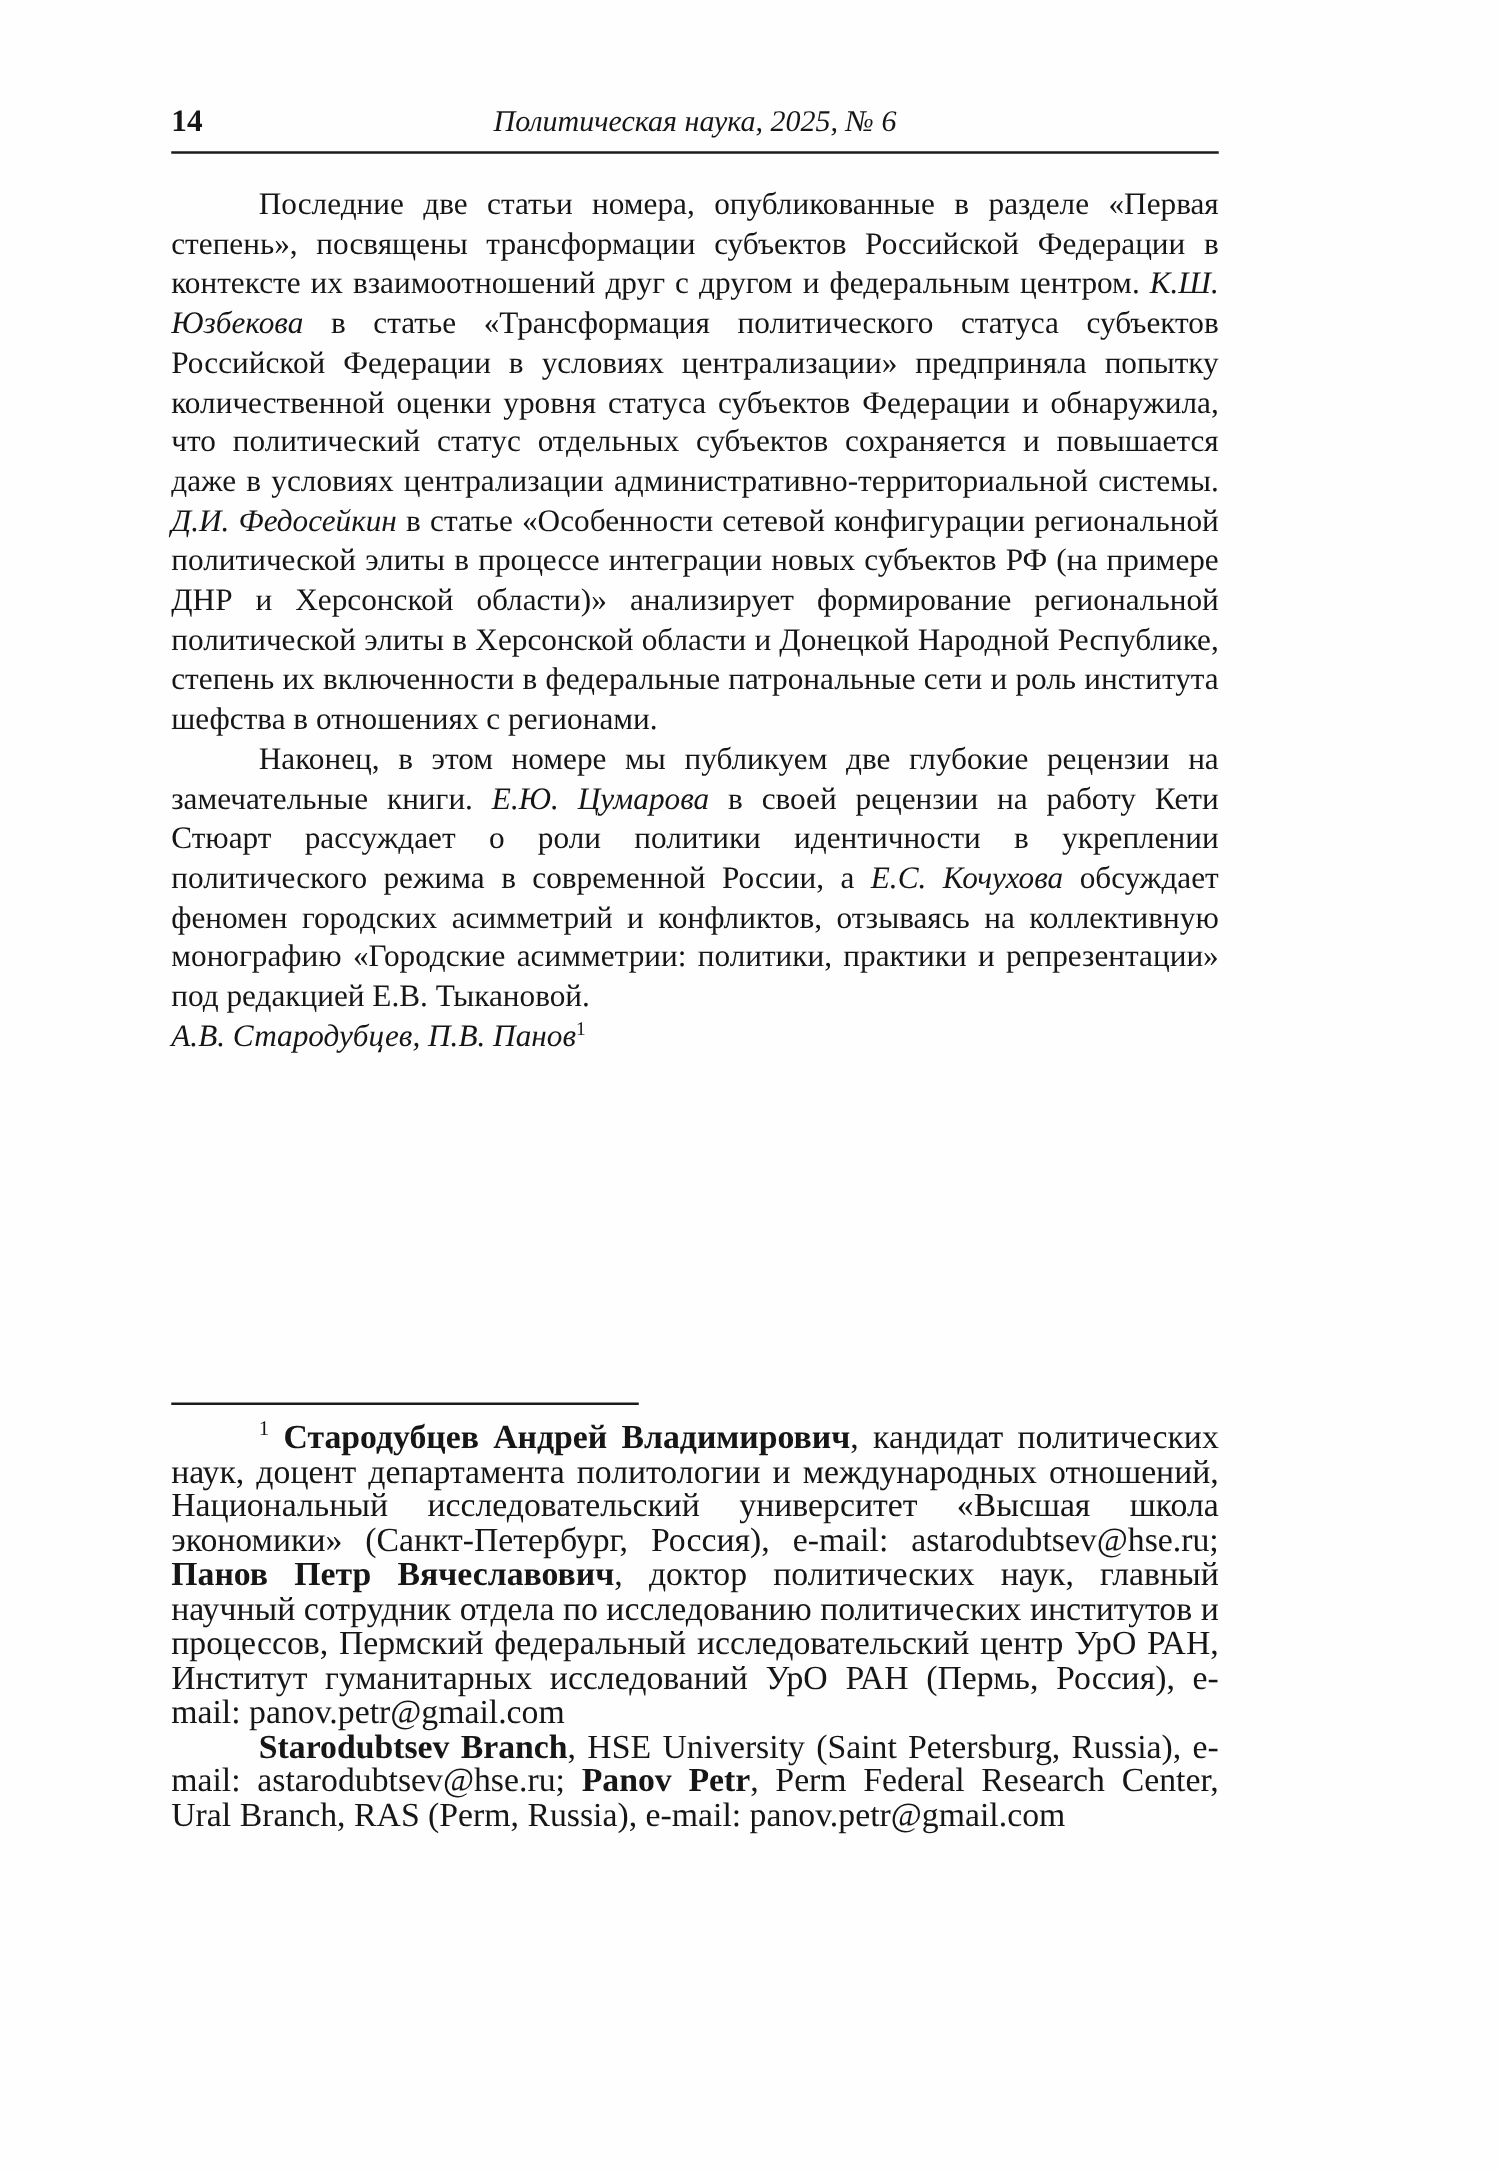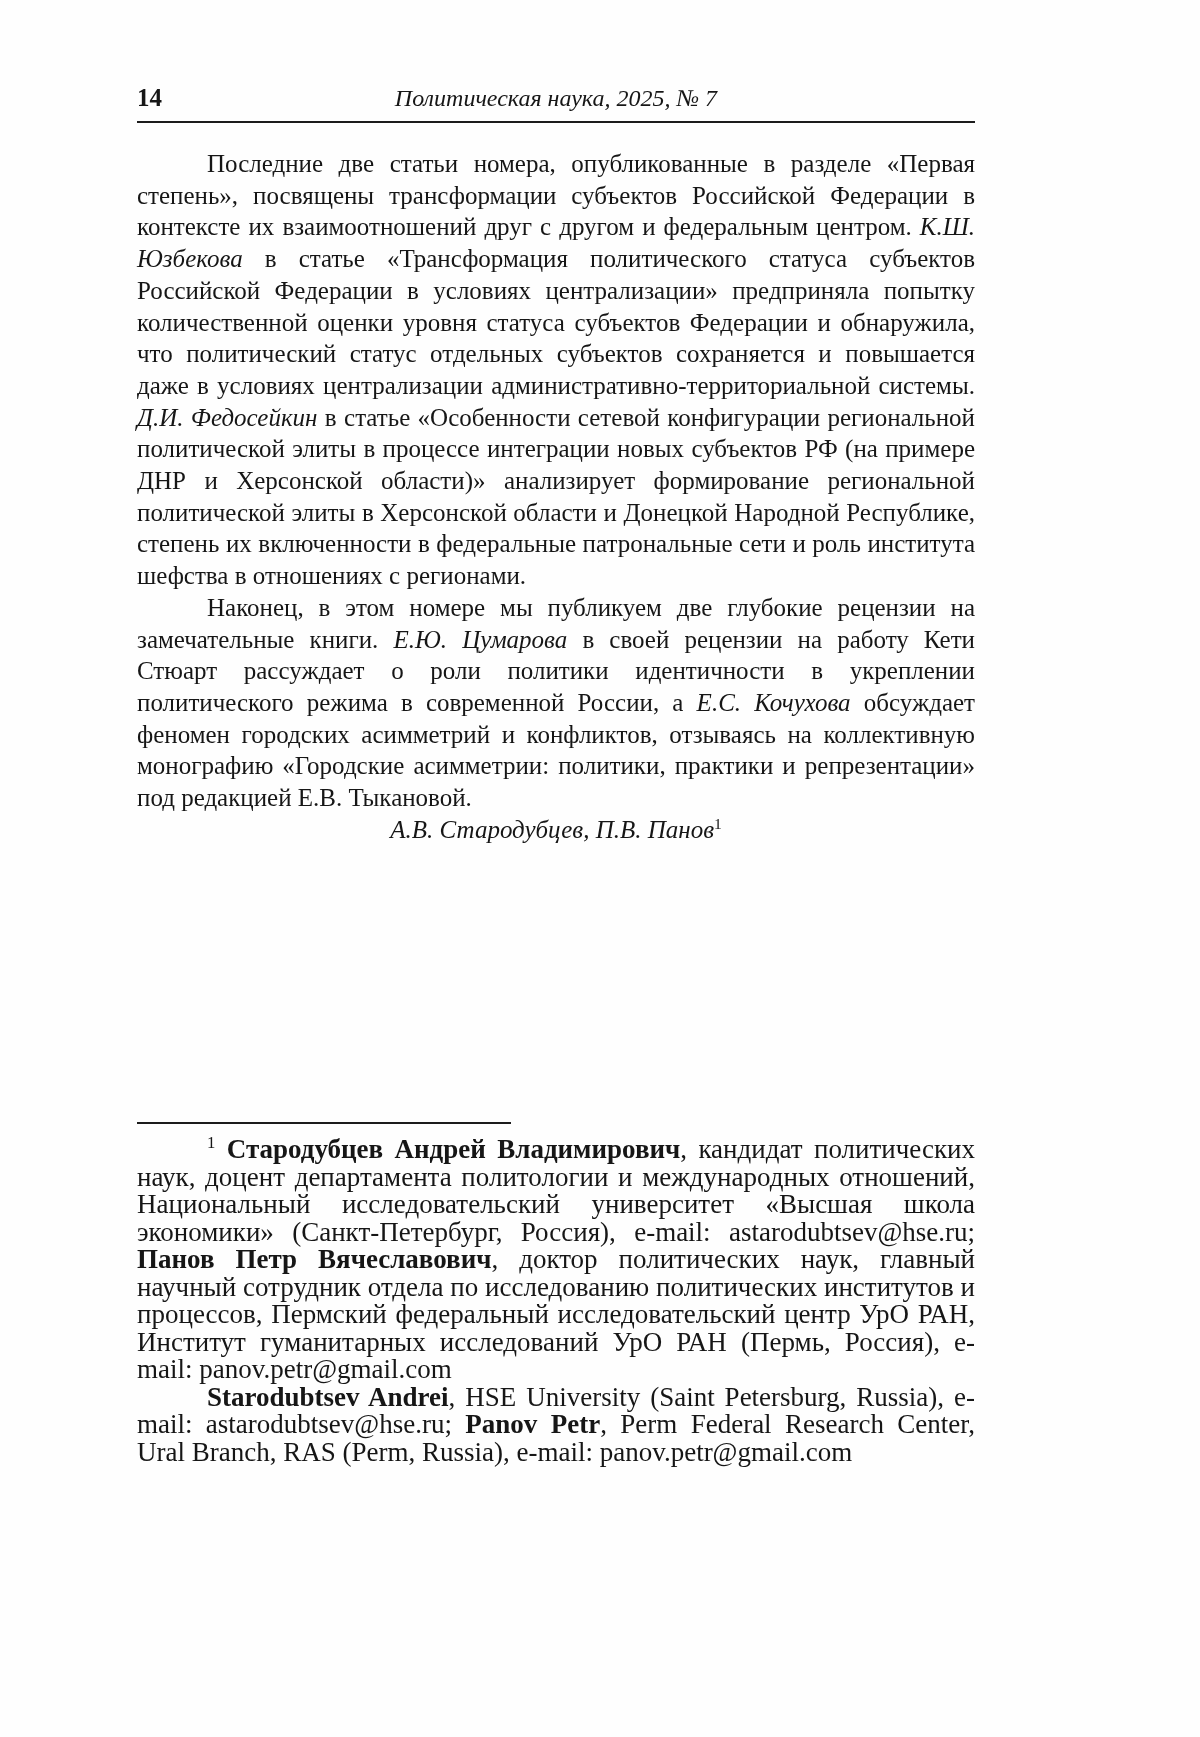--- a/index.html
+++ b/index.html
@@ -43,21 +43,21 @@
     position: absolute;
     top: 148px;
     left: 137px;
     width: 838px;
     font-size: 25px;
     line-height: 31.7px;
     text-align: justify;
   }
   .para { text-indent: 70px; }
   .signature {
-    text-align: center;
+    text-align: left;
     font-style: italic;
     margin-top: 0;
   }
   .signature sup { font-style: normal; }
 
   
   .footnote-area {
     position: absolute;
     top: 1122px;
     left: 137px;
@@ -83,28 +83,28 @@
     line-height: 0;
   }
 </style>
 </head>
 <body>
 
 <div class="page">
 
   <header class="header">
     <span class="page-number">14</span>
-    <div class="header-title">Политическая наука, 2025, № 7</div>
+    <div class="header-title">Политическая наука, 2025, № 6</div>
   </header>
 
   <main class="body-text">
     <p class="para"><span>Последние две статьи номера, опубликованные в разделе «Первая степень», посвящены трансформации субъектов Российской Федерации в контексте их взаимоотношений друг с другом и федеральным центром. </span><span class="i">К.Ш. Юзбекова</span><span> в статье «Трансформация политического статуса субъектов Российской Федерации в условиях централизации» предприняла попытку количественной оценки уровня статуса субъектов Федерации и обнаружила, что политический статус отдельных субъектов сохраняется и повышается даже в условиях централизации административно-территориальной системы. </span><span class="i">Д.И. Федосейкин</span><span> в статье «Особенности сетевой конфигурации региональной политической элиты в процессе интеграции новых субъектов РФ (на примере ДНР и Херсонской области)» анализирует формирование региональной политической элиты в Херсонской области и Донецкой Народной Республике, степень их включенности в федеральные патрональные сети и роль института шефства в отношениях с регионами.</span></p>
     <p class="para"><span>Наконец, в этом номере мы публикуем две глубокие рецензии на замечательные книги. </span><span class="i">Е.Ю. Цумарова</span><span> в своей рецензии на работу Кети Стюарт рассуждает о роли политики идентичности в укреплении политического режима в современной России, а </span><span class="i">Е.С. Кочухова</span><span> обсуждает феномен городских асимметрий и конфликтов, отзываясь на коллективную монографию «Городские асимметрии: политики, практики и репрезентации» под редакцией Е.В. Тыкановой.</span></p>
     <p class="signature"><span class="i">А.В. Стародубцев, П.В. Панов</span><sup>1</sup></p>
   </main>
 
   <footer class="footnote-area">
     <div class="fn-rule"></div>
     <p class="fn"><sup>1</sup><span class="b"> Стародубцев Андрей Владимирович</span><span>, кандидат политических наук, доцент департамента политологии и международных отношений, Национальный исследовательский университет «Высшая школа экономики» (Санкт-Петербург, Россия), e-mail: astarodubtsev@hse.ru; </span><span class="b">Панов Петр Вячеславович</span><span>, доктор политических наук, главный научный сотрудник отдела по исследованию политических институтов и процессов, Пермский федеральный исследовательский центр УрО РАН, Институт гуманитарных исследований УрО РАН (Пермь, Россия), e-mail: panov.petr@gmail.com</span></p>
-    <p class="fn"><span class="b">Starodubtsev Andrei</span><span>, HSE University (Saint Petersburg, Russia), e-mail: astarodubtsev@hse.ru; </span><span class="b">Panov Petr</span><span>, Perm Federal Research Center, Ural Branch, RAS (Perm, Russia), e-mail: panov.petr@gmail.com</span></p>
+    <p class="fn"><span class="b">Starodubtsev Branch</span><span>, HSE University (Saint Petersburg, Russia), e-mail: astarodubtsev@hse.ru; </span><span class="b">Panov Petr</span><span>, Perm Federal Research Center, Ural Branch, RAS (Perm, Russia), e-mail: panov.petr@gmail.com</span></p>
   </footer>
 
 </div>
 
 </body></html>

